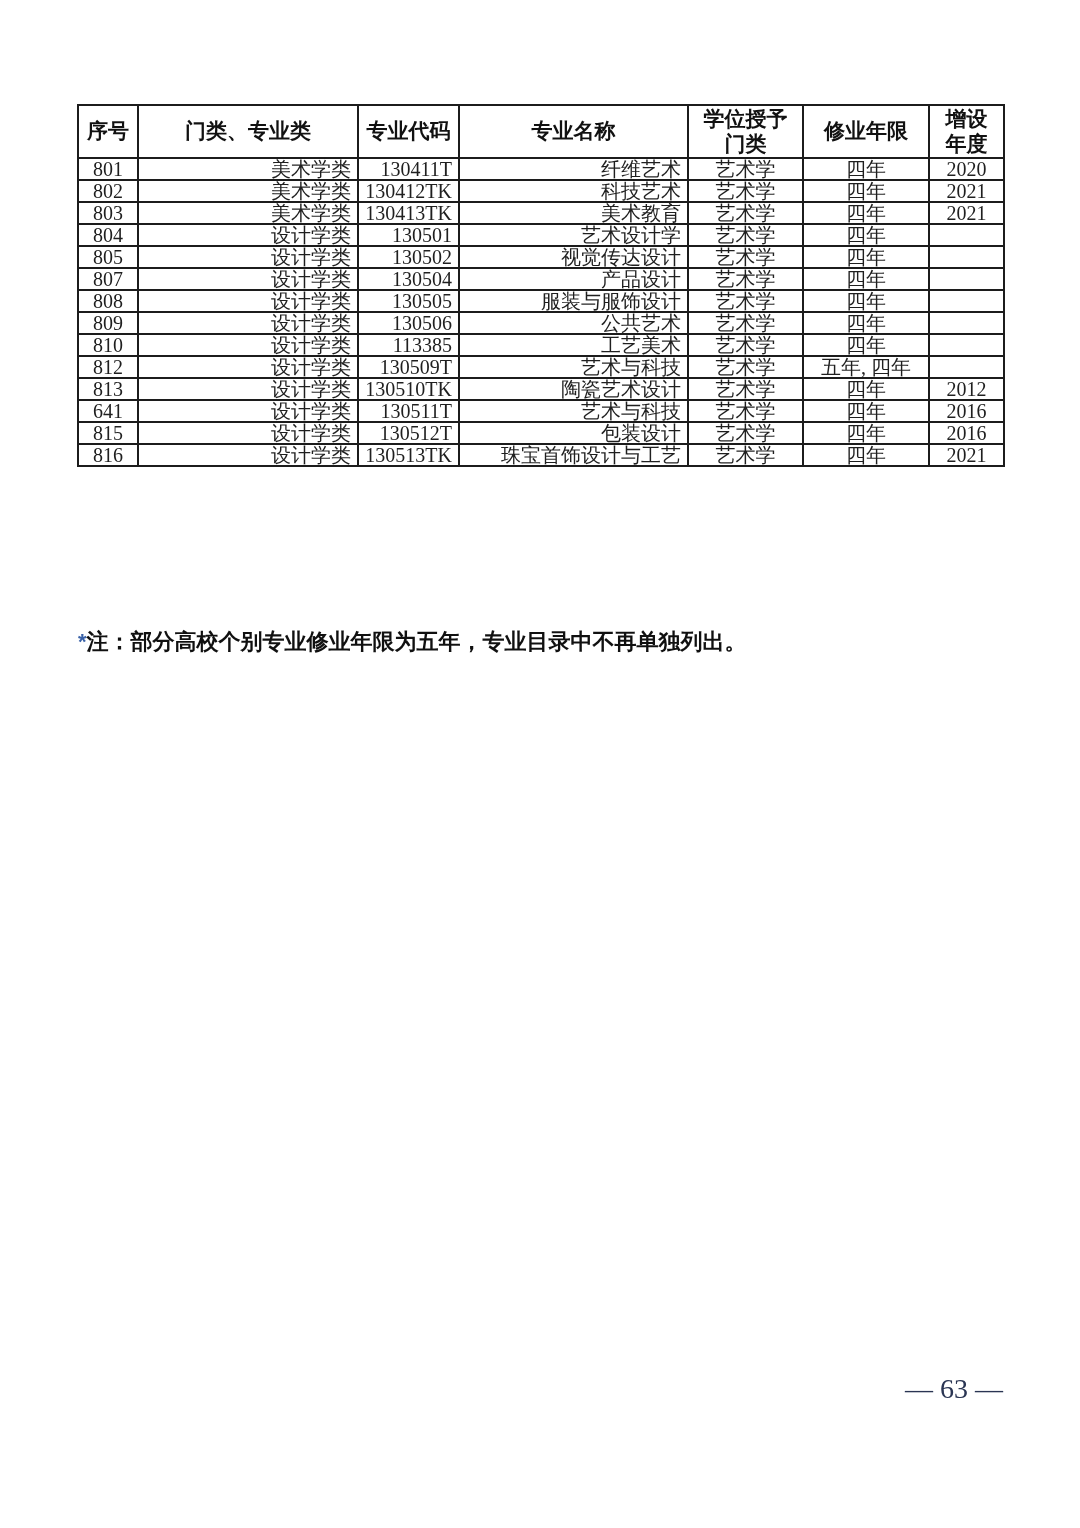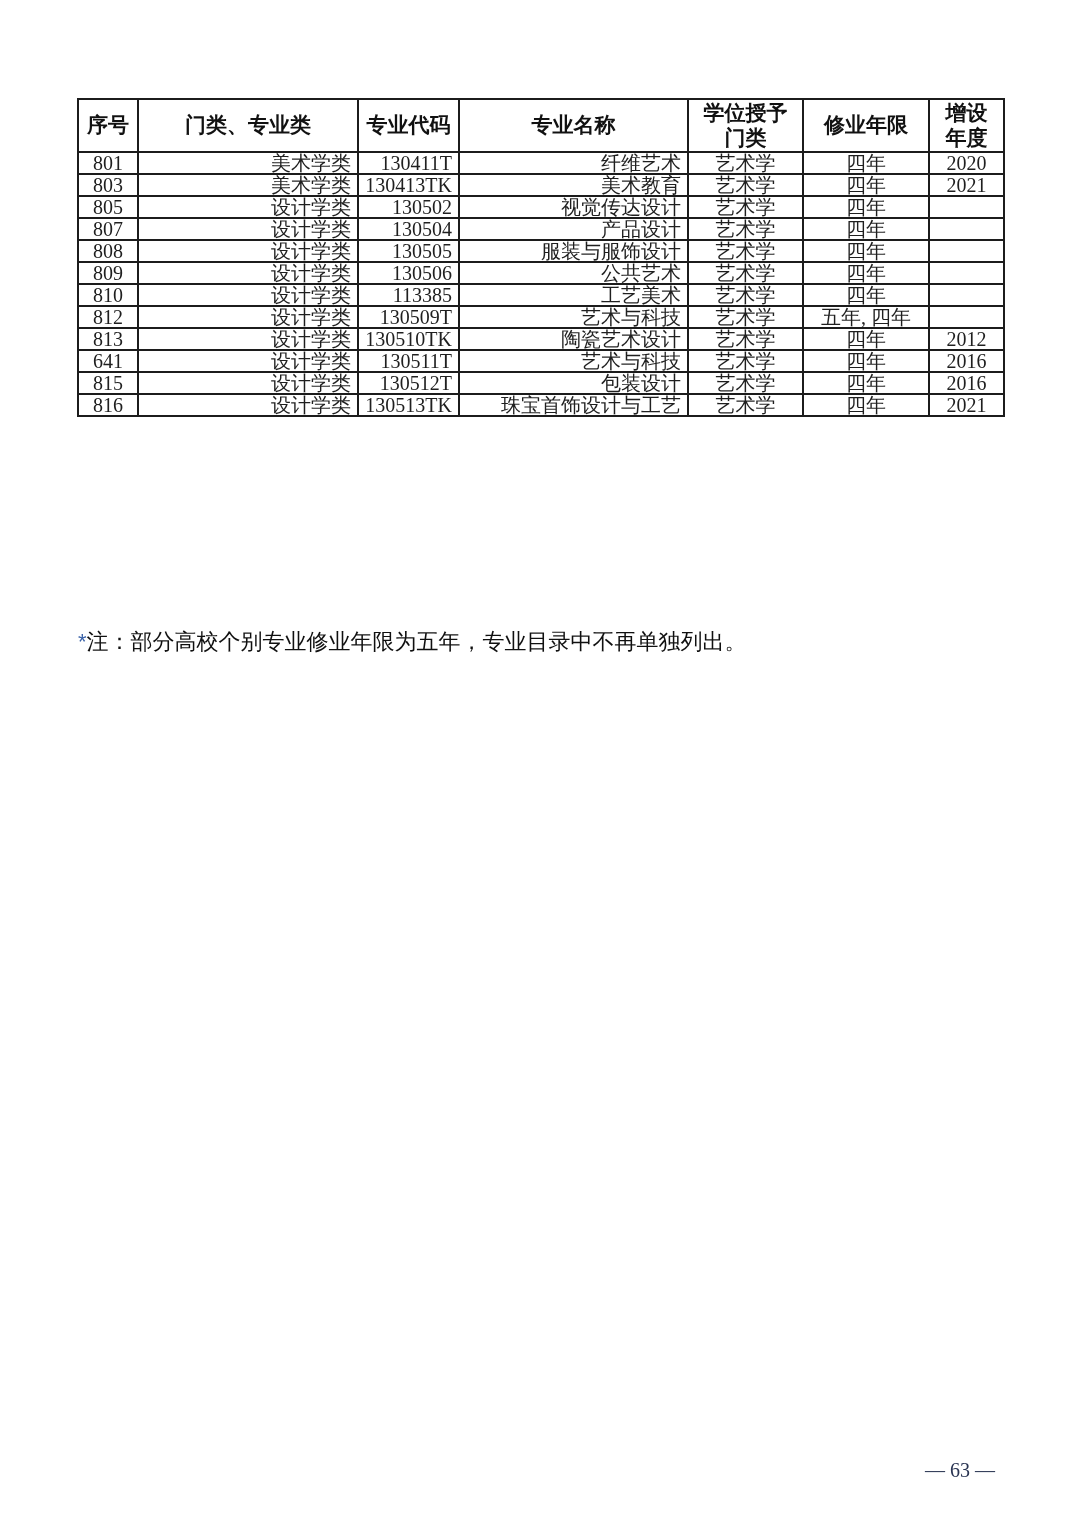--- a/index.html
+++ b/index.html
@@ -16,21 +16,21 @@
     color: var(--text-color, #1f1f1f);
   }
   .sheet {
     position: absolute;
     inset: 0;
     background: #ffffff;
   }
   table.doc {
     position: absolute;
     left: 77px;
-    top: 98px;
+    top: 104px;
     border-collapse: collapse;
     table-layout: fixed;
   }
   table.doc th,
   table.doc td {
     border: 2px solid var(--border-color, #1c1c1c);
     overflow: hidden;
   }
   table.doc thead tr {
     height: 53px;
@@ -67,36 +67,36 @@
   table.doc td.col2,
   table.doc td.col3 {
     text-align: right;
   }
   .note {
     position: absolute;
     left: 78px;
     top: 629px;
     width: 930px;
     font-family: "Liberation Sans", sans-serif;
-    font-weight: 400;
+    font-weight: 700;
     font-size: 22px;
     line-height: 1.2;
     color: #101010;
   }
   .note .marker {
     color: var(--marker-color, #3a62a8);
   }
   .page-number {
     position: absolute;
     left: 905px;
-    top: 1459px;
+    top: 1373px;
     width: 110px;
-    text-align: center;
+    text-align: left;
     font-family: "Liberation Serif", serif;
-    font-size: 20px;
+    font-size: 28px;
     color: var(--pageno-color, #2a3553);
   }
 </style>
 </head>
 <body style="--border-color: #1c1c1c; --text-color: #1f1f1f; --marker-color: #3a62a8; --pageno-color: #2a3553;">
 
 <div class="sheet">
 
   <table class="doc">
     <colgroup>
@@ -125,29 +125,47 @@
         <tr>
           <td class="col0">801</td>
           <td class="col1">美术学类</td>
           <td class="col2">130411T</td>
           <td class="col3">纤维艺术</td>
           <td class="col4">艺术学</td>
           <td class="col5">四年</td>
           <td class="col6">2020</td>
         </tr>
         <tr>
+          <td class="col0">802</td>
+          <td class="col1">美术学类</td>
+          <td class="col2">130412TK</td>
+          <td class="col3">科技艺术</td>
+          <td class="col4">艺术学</td>
+          <td class="col5">四年</td>
+          <td class="col6">2021</td>
+        </tr>
+        <tr>
           <td class="col0">803</td>
           <td class="col1">美术学类</td>
           <td class="col2">130413TK</td>
           <td class="col3">美术教育</td>
           <td class="col4">艺术学</td>
           <td class="col5">四年</td>
           <td class="col6">2021</td>
         </tr>
         <tr>
+          <td class="col0">804</td>
+          <td class="col1">设计学类</td>
+          <td class="col2">130501</td>
+          <td class="col3">艺术设计学</td>
+          <td class="col4">艺术学</td>
+          <td class="col5">四年</td>
+          <td class="col6"></td>
+        </tr>
+        <tr>
           <td class="col0">805</td>
           <td class="col1">设计学类</td>
           <td class="col2">130502</td>
           <td class="col3">视觉传达设计</td>
           <td class="col4">艺术学</td>
           <td class="col5">四年</td>
           <td class="col6"></td>
         </tr>
         <tr>
           <td class="col0">807</td>

